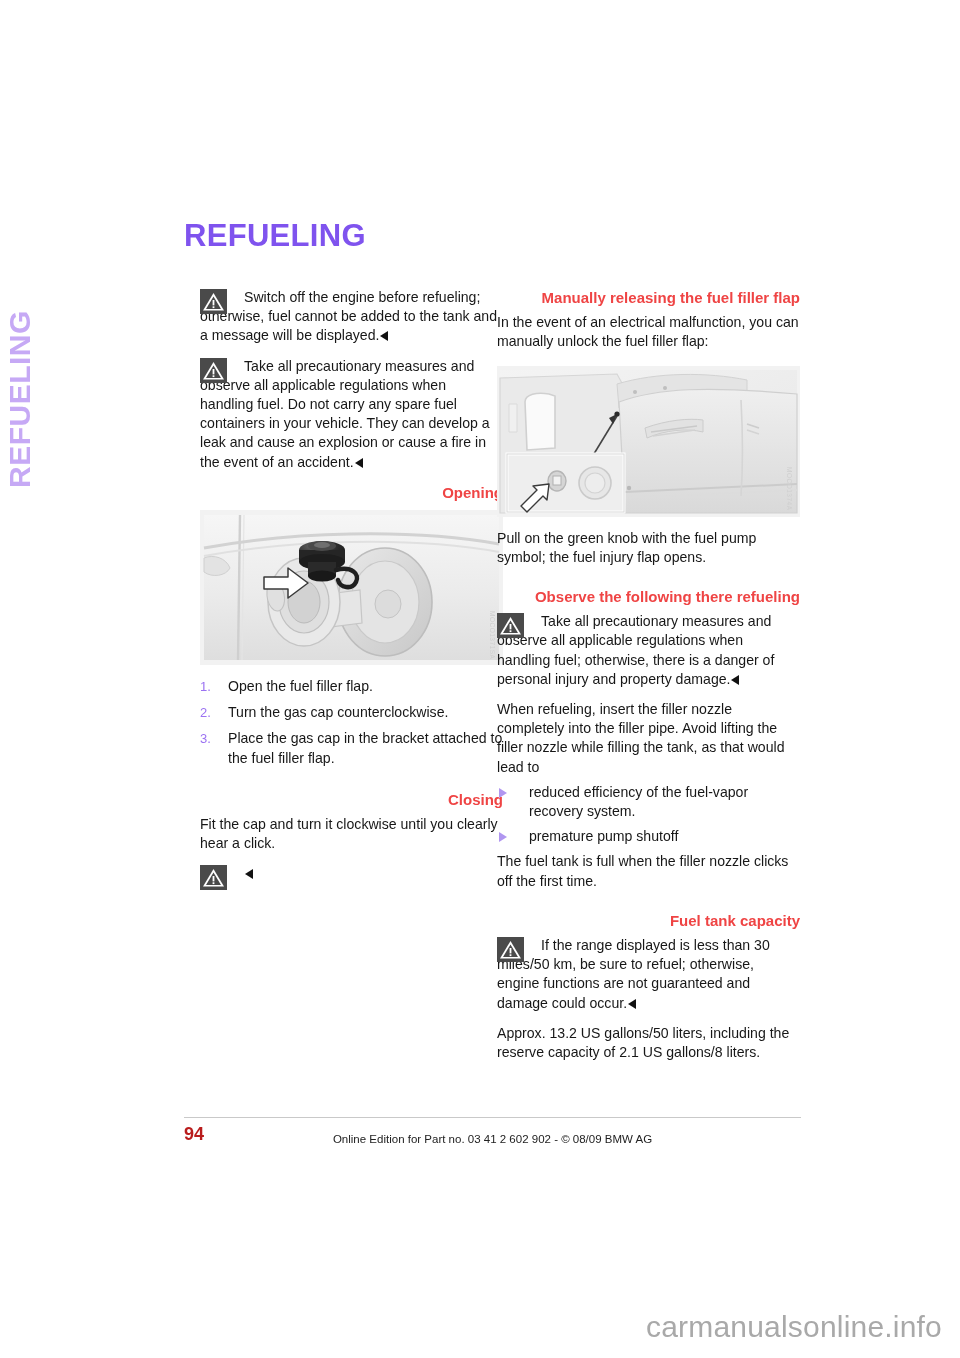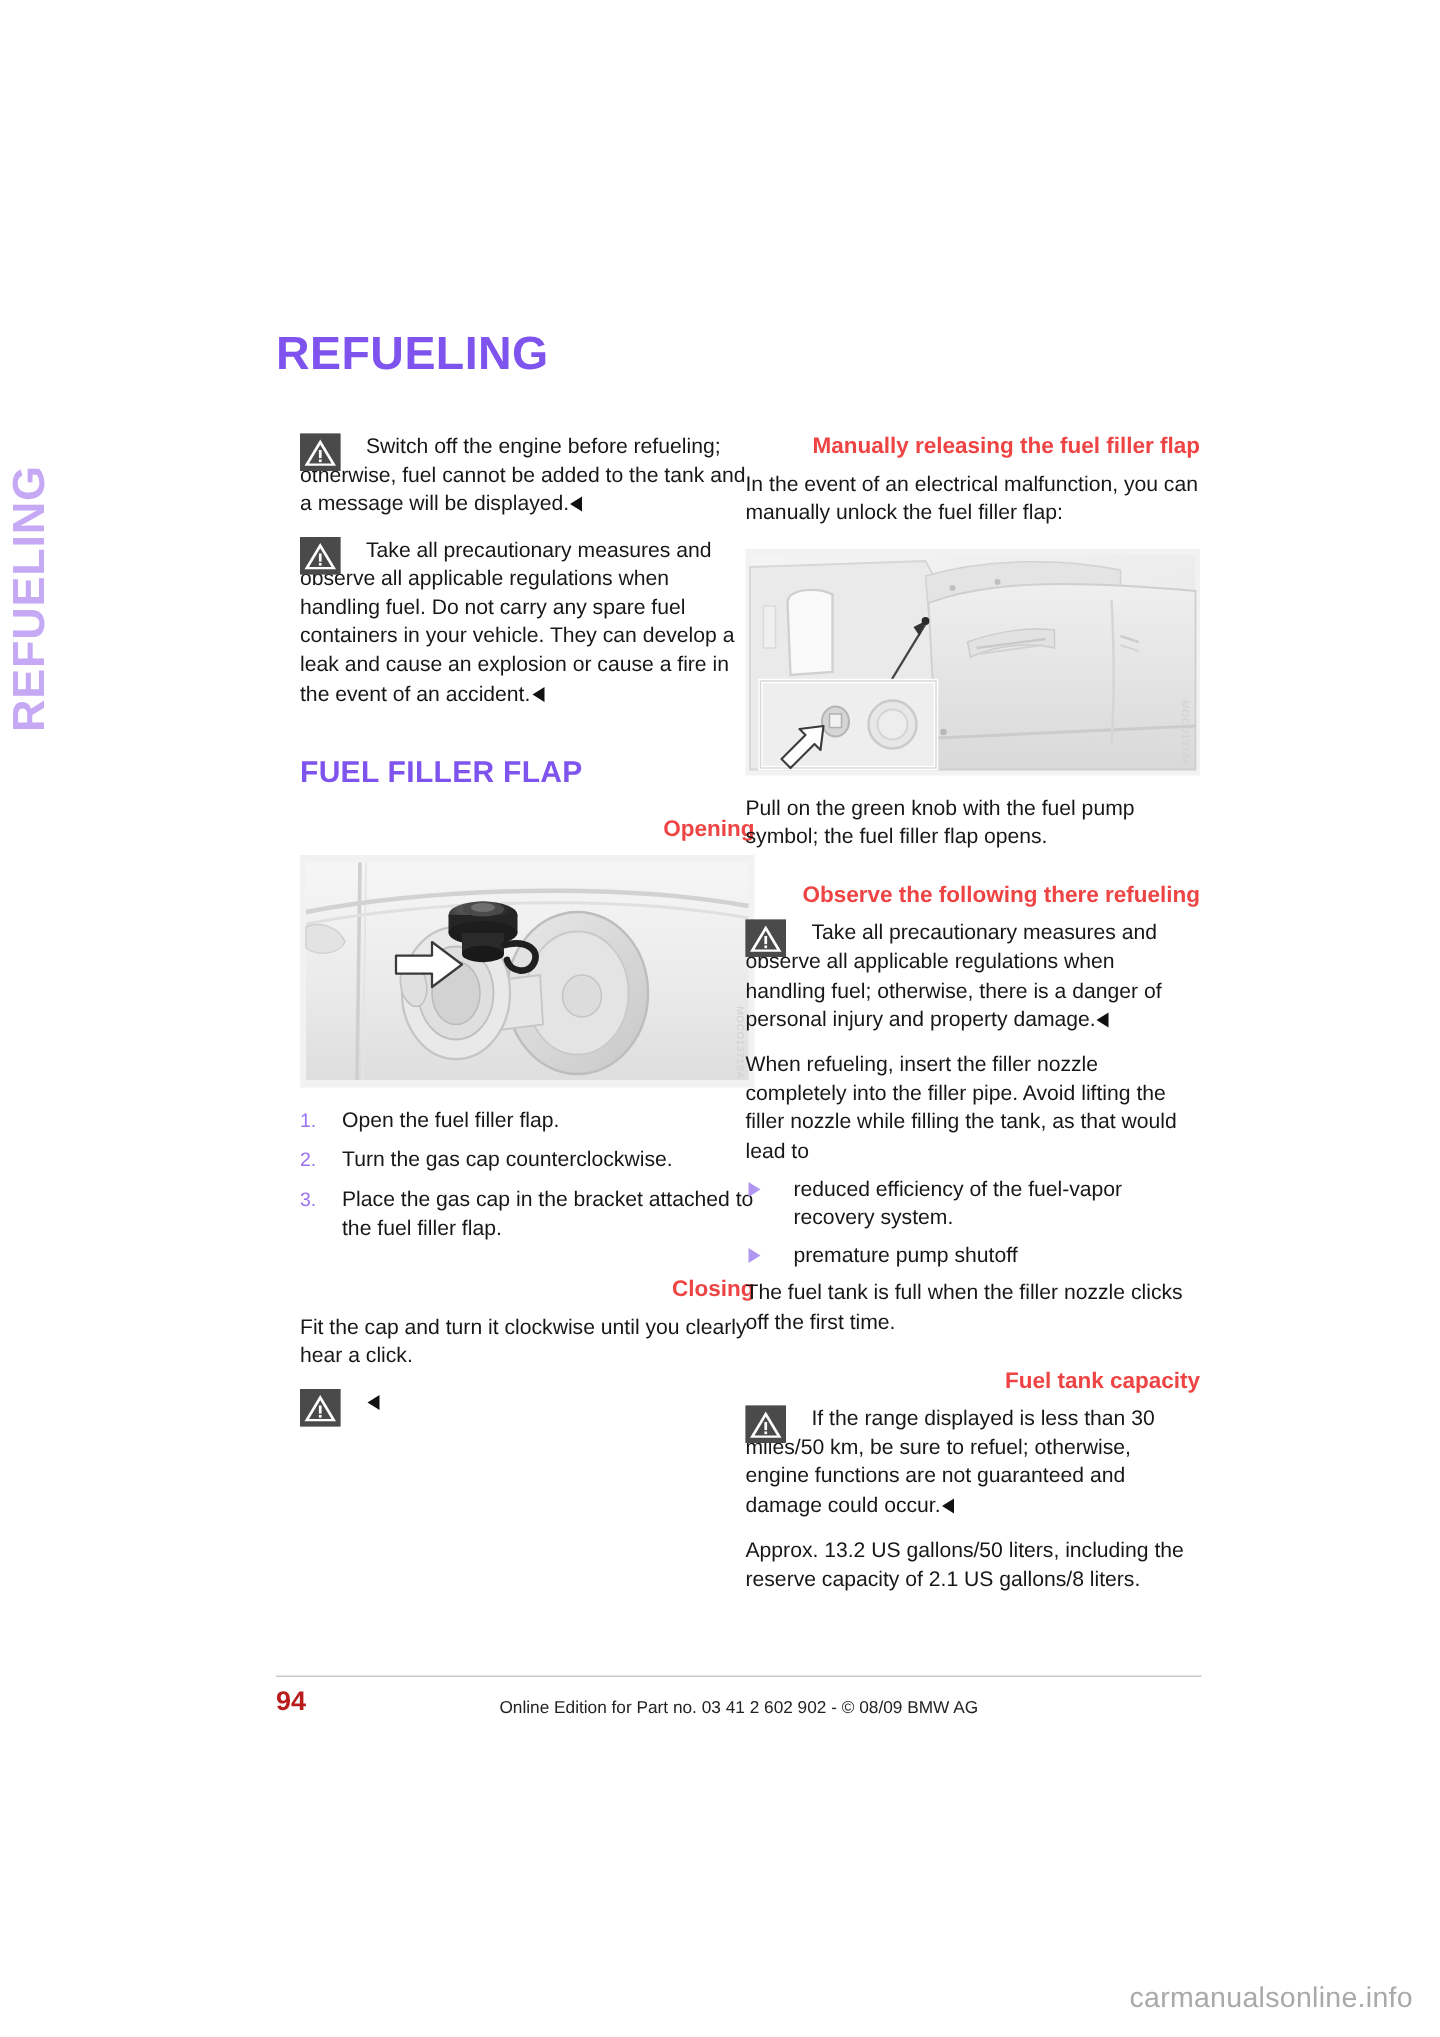--- a/index.html
+++ b/index.html
@@ -193,21 +193,21 @@
     top: 1133px;
     width: 617px;
     text-align: center;
     font-size: 11.5px;
     color: #222222;
   }
   #watermark {
     position: absolute;
     right: 18px;
     bottom: 14px;
-    font-size: 19px;
+    font-size: 30px;
     color: #a9a9a9;
     letter-spacing: 0.2px;
   }
 </style>
 </head>
 <body>
 
 <div id="page">
 
   <div id="vertical-tab">REFUELING</div>
@@ -233,21 +233,20 @@
         <svg width="27" height="25" viewBox="0 0 27 25">
           <rect x="0" y="0" width="27" height="25" fill="#4a4a4a"></rect>
           <polygon points="13.5,4 24,21.5 3,21.5" fill="#ffffff"></polygon>
           <polygon points="13.5,7.5 21,20 6,20" fill="#4a4a4a"></polygon>
           <rect x="12.6" y="11" width="1.8" height="5.4" fill="#ffffff"></rect>
           <rect x="12.6" y="17.3" width="1.8" height="1.8" fill="#ffffff"></rect>
         </svg>
       </span><span class="warn-text">Take all precautionary measures and observe all applicable regulations when handling fuel. Do not carry any spare fuel containers in your vehicle. They can develop a leak and cause an explosion or cause a fire in the event of an accident.</span><span class="endmark"></span>
     </div>
 
-    <div class="h1-sec">FUEL FILLER FLAP</div>
 
     <div class="h2-sec" style="margin-top:0;">Opening</div>
 
     <div class="figure" style="width:303px;height:155px;">
       <svg width="303" height="155" viewBox="0 0 303 155">
         <defs>
           <linearGradient id="body1" x1="0" y1="0" x2="0" y2="1">
             <stop offset="0" stop-color="#f6f6f6"></stop>
             <stop offset="0.55" stop-color="#ebebeb"></stop>
             <stop offset="1" stop-color="#dedede"></stop>
@@ -388,21 +387,21 @@
         <circle cx="98" cy="117" r="16" fill="#e7e7e7" stroke="#cacaca" stroke-width="1.6"></circle>
         <circle cx="98" cy="117" r="10" fill="#ededed" stroke="#d3d3d3" stroke-width="1.2"></circle>
         <ellipse cx="60" cy="115" rx="9" ry="10" fill="#d5d5d5" stroke="#b5b5b5" stroke-width="1.4"></ellipse>
         <rect x="56" y="110" width="8" height="9" fill="#f2f2f2" stroke="#b0b0b0" stroke-width="1"></rect>
 
         <polygon points="24,140 40,124 36,120 52,118 50,134 46,130 30,146" fill="#ffffff" stroke="#3a3a3a" stroke-width="1.4" stroke-linejoin="round"></polygon>
       </svg>
       <span class="fig-code">MOCO1374A</span>
     </div>
 
-    <p class="body">Pull on the green knob with the fuel pump symbol; the fuel filler flap opens.</p>
+    <p class="body">Pull on the green knob with the fuel pump symbol; the fuel injury flap opens.</p>
 
     <div class="h2-sec tight">Observe the following there refueling</div>
 
     <div class="warn">
       <span class="warn-icon">
         <svg width="27" height="25" viewBox="0 0 27 25">
           <rect x="0" y="0" width="27" height="25" fill="#4a4a4a"></rect>
           <polygon points="13.5,4 24,21.5 3,21.5" fill="#ffffff"></polygon>
           <polygon points="13.5,7.5 21,20 6,20" fill="#4a4a4a"></polygon>
           <rect x="12.6" y="11" width="1.8" height="5.4" fill="#ffffff"></rect>

